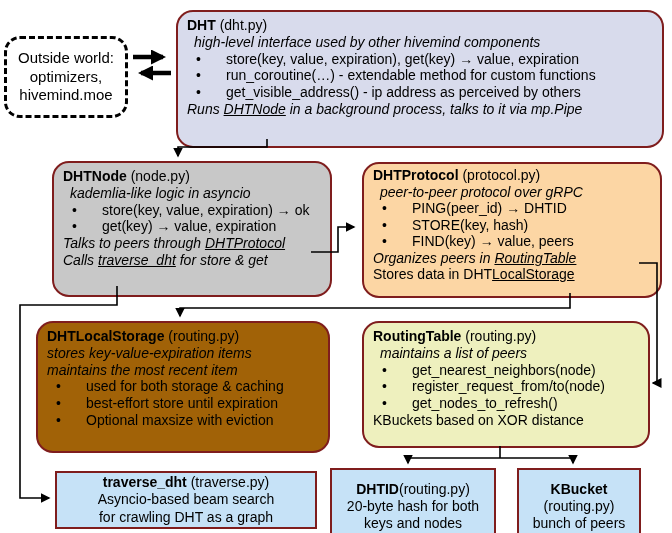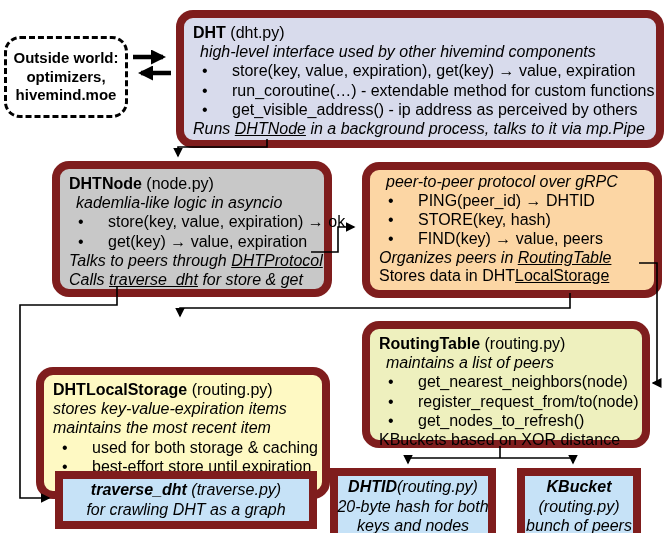--- a/index.html
+++ b/index.html
@@ -1,37 +1,37 @@
 <!DOCTYPE html>
 <html><head>
 <meta charset="utf-8">
 <style>
   html,body{margin:0;padding:0;background:#fff;}
   #canvas{position:relative;width:672px;height:533px;background:#fff;overflow:hidden;
           font-family:"Liberation Sans",sans-serif;color:#000;}
-  .box{position:absolute;box-sizing:border-box;border:8px solid #7f1d1d;border-radius:17px;
-       padding:5px 9px 4px 9px;font-size:16px;line-height:1.2;}
-  .sq{border-radius:0;font-style:italic;}
+  .box{position:absolute;box-sizing:border-box;border:2px solid #7f1d1d;border-radius:17px;
+       padding:5px 9px 4px 9px;font-size:14px;line-height:1.2;}
+  .sq{border-radius:0;}
   .cbox{display:flex;flex-direction:column;align-items:center;justify-content:center;
         text-align:center;padding:2px 4px;}
   .line{white-space:nowrap;}
   .line.italic{font-style:italic;}
   .line.indent{padding-left:7px;}
   .line.bullet{display:flex;}
   .bu{flex:0 0 30px;padding-left:9px;}
   .b{font-weight:bold;}
   .u{text-decoration:underline;}
   #arrows{position:absolute;left:0;top:0;width:672px;height:533px;pointer-events:none;}
 </style>
 </head>
 <body>
 
 <div id="canvas">
 
-  <div class="box cbox" id="box-outside" style="left:4px;top:36px;width:124px;height:82px;border:3px dashed #000;border-radius:16px;font-size:15px;line-height:1.25;font-weight:bold;">
+  <div class="box cbox" id="box-outside" style="left:4px;top:36px;width:124px;height:82px;border:3px dashed #000;border-radius:16px;font-size:15px;line-height:1.25;">
     <div class="line">Outside world:</div>
     <div class="line">optimizers,</div>
     <div class="line">hivemind.moe</div>
   </div>
 
   <div class="box" id="box-dht" style="left: 176px; top: 10px; width: 488px; height: 138px; background: rgb(216, 219, 236);">
       <div class="line title"><span class="b">DHT</span><span> (dht.py)</span></div>
       <div class="line italic indent"><span>high-level interface used by other hivemind components</span></div>
       <div class="line bullet">
         <span class="bu">•</span>
@@ -57,38 +57,39 @@
       </div>
       <div class="line bullet">
         <span class="bu">•</span>
         <span><span>get(key) → value, expiration</span></span>
       </div>
       <div class="line italic"><span>Talks to peers through </span><span class="u">DHTProtocol</span></div>
       <div class="line italic"><span>Calls </span><span class="u">traverse_dht</span><span> for store &amp; get</span></div>
     </div>
 
   <div class="box" id="box-dhtprotocol" style="left: 362px; top: 162px; width: 300px; height: 136px; padding-top: 3px; line-height: 1.18; background: rgb(252, 214, 164);">
+      <div class="line title"><span class="b">DHTProtocol</span><span> (protocol.py)</span></div>
       <div class="line italic indent"><span>peer-to-peer protocol over gRPC</span></div>
       <div class="line bullet">
         <span class="bu">•</span>
         <span><span>PING(peer_id) → DHTID</span></span>
       </div>
       <div class="line bullet">
         <span class="bu">•</span>
         <span><span>STORE(key, hash)</span></span>
       </div>
       <div class="line bullet">
         <span class="bu">•</span>
         <span><span>FIND(key) → value, peers</span></span>
       </div>
       <div class="line italic"><span>Organizes peers in </span><span class="u">RoutingTable</span></div>
       <div class="line plain"><span>Stores data in DHT</span><span class="u">LocalStorage</span></div>
     </div>
 
-  <div class="box" id="box-dhtlocalstorage" style="left: 36px; top: 321px; width: 294px; height: 132px; background: #fef9c3; margin-top: 46px;">
+  <div class="box" id="box-dhtlocalstorage" style="left: 36px; top: 321px; width: 294px; height: 132px; background: #a16207;">
       <div class="line title"><span class="b">DHTLocalStorage</span><span> (routing.py)</span></div>
       <div class="line italic"><span>stores key-value-expiration items</span></div>
       <div class="line italic"><span>maintains the most recent item</span></div>
       <div class="line bullet">
         <span class="bu">•</span>
         <span><span>used for both storage &amp; caching</span></span>
       </div>
       <div class="line bullet">
         <span class="bu">•</span>
         <span><span>best-effort store until expiration</span></span>
@@ -112,20 +113,21 @@
       </div>
       <div class="line bullet">
         <span class="bu">•</span>
         <span><span>get_nodes_to_refresh()</span></span>
       </div>
       <div class="line plain"><span>KBuckets based on XOR distance</span></div>
     </div>
 
   <div class="box sq cbox" id="box-traverse" style="left: 55px; top: 471px; width: 262px; height: 58px; line-height: 1.22; background: rgb(198, 226, 247);">
       <div class="line title"><span class="b">traverse_dht</span><span> (traverse.py)</span></div>
+      <div class="line plain"><span>Asyncio-based beam search</span></div>
       <div class="line plain"><span>for crawling DHT as a graph</span></div>
     </div>
 
   <div class="box sq cbox" id="box-dhtid" style="left: 330px; top: 468px; width: 166px; height: 77px; line-height: 1.22; background: rgb(198, 226, 247);">
       <div class="line title"><span class="b">DHTID</span><span>(routing.py)</span></div>
       <div class="line plain"><span>20-byte hash for both</span></div>
       <div class="line plain"><span>keys and nodes</span></div>
     </div>
 
   <div class="box sq cbox" id="box-kbucket" style="left: 517px; top: 468px; width: 124px; height: 77px; line-height: 1.22; background: rgb(198, 226, 247);">

